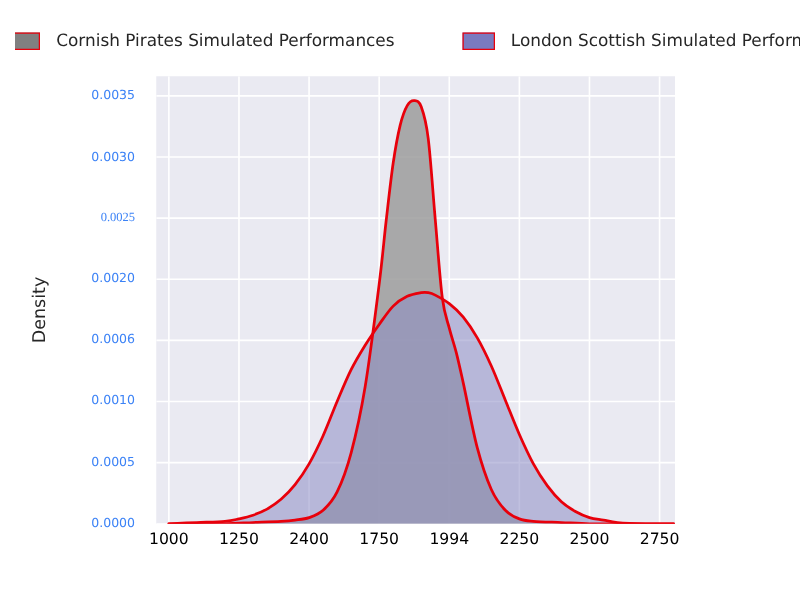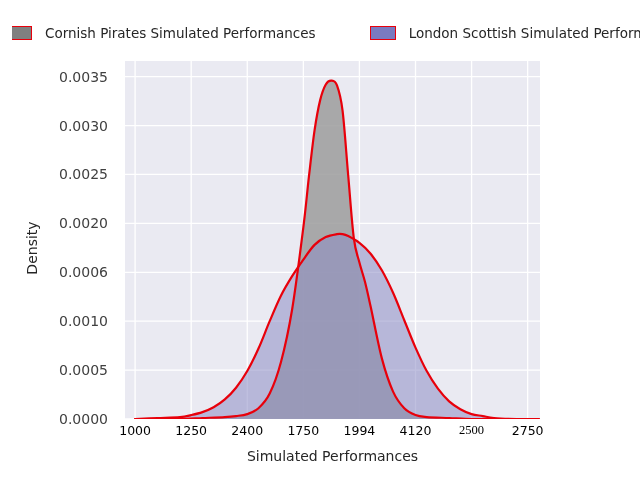--- a/index.html
+++ b/index.html
@@ -47,22 +47,22 @@
     background:#eaeaf2;
   }
   #plot svg{display:block;}
 
   
   .ytick{
     position:absolute;
     right:544px;              
     width:60px;
     text-align:right;
-    font-size:14px;
-    color:#404040;
+    font-size:10px;
+    color:#3b82f6;
     transform:translateY(-50%);
     white-space:nowrap;
   }
   .xtick{
     position:absolute;
     top:419px;
     width:70px;
     text-align:center;
     font-size:12.5px;
     color:#000000;
@@ -131,31 +131,30 @@
         </g>
     </svg>
   </div>
 
   <div id="yticklabels">
       <div class="ytick" style="top: 415px;">0.0000</div>
       <div class="ytick" style="top: 366.093px;">0.0005</div>
       <div class="ytick" style="top: 317.186px;">0.0010</div>
       <div class="ytick" style="top: 268.279px;">0.0006</div>
       <div class="ytick" style="top: 219.372px;">0.0020</div>
-      <div class="ytick" style="top: 170.464px;">0.0025</div>
+      <div class="ytick" style="top: 170.464px; font-family: Liberation Serif, serif;">0.0025</div>
       <div class="ytick" style="top: 121.557px;">0.0030</div>
       <div class="ytick" style="top: 72.6503px;">0.0035</div>
     </div>
   <div id="xticklabels">
       <div class="xtick" style="left: 123.095px;">1000</div>
       <div class="xtick" style="left: 179.176px;">1250</div>
       <div class="xtick" style="left: 235.257px;">2400</div>
       <div class="xtick" style="left: 291.338px;">1750</div>
       <div class="xtick" style="left: 347.419px;">1994</div>
-      <div class="xtick" style="left: 403.5px;">4120</div>
-      <div class="xtick" style="left: 459.581px; font-family: Liberation Serif, serif;">2500</div>
+      <div class="xtick" style="left: 403.5px;">2250</div>
+      <div class="xtick" style="left: 459.581px;">2500</div>
       <div class="xtick" style="left: 515.662px;">2750</div>
     </div>
 
-  <div id="xlabel">Simulated Performances</div>
   <div id="ylabel">Density</div>
 
 </div>
 
 </body></html>

